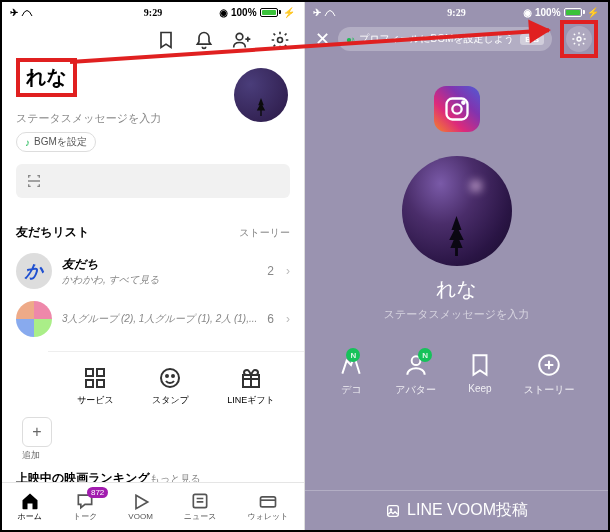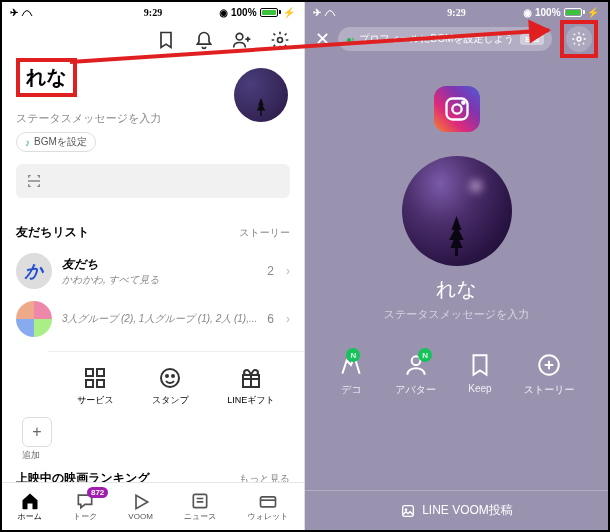--- a/index.html
+++ b/index.html
@@ -52,31 +52,31 @@
 .chev{ font-size:12px; color:#bbb; }
 
 
 .grid4{ display:flex; justify-content:space-around; padding:14px 10px 6px; border-top:1px solid #eee; margin-top:8px;margin-left:46px;}
 .gcell{ display:flex; flex-direction:column; align-items:center; gap:4px; font-size:9px; }
 .gcell svg{ width:24px; height:24px; }
 .add-row{ padding:4px 20px 8px; display:flex; flex-direction:column; align-items:flex-start; gap:2px; font-size:9px; color:#666;}
 .add-btn{ width:30px; height:30px; border:1px solid #ddd; border-radius:6px; display:flex; align-items:center; justify-content:center; font-size:16px; color:#666;}
 
 
-.movie-hdr{ display:flex; justify-content:space-between; padding:0 14px; align-items:center; }
+.movie-hdr{ display:flex; justify-content:flex-start; padding:0 14px; align-items:center; }
 .movie-hdr .ttl{ font-size:12px; font-weight:700;}
 .movie-strip{ padding:4px 14px 0; }
 .poster{ width:60px; height:28px; background:linear-gradient(135deg,#3a1a4a,#6a2a1a); border-radius:4px; display:flex; align-items:center; justify-content:center; color:#d4a; font-size:8px; font-weight:700;}
 
 
 .tabbar{ position:absolute; bottom:0; left:0; right:0; height:48px; border-top:1px solid #e5e5e5; background:#fff; display:flex; justify-content:space-around; align-items:center; }
 .tab{ display:flex; flex-direction:column; align-items:center; font-size:8px; color:#555; position:relative;}
 .tab svg{ width:20px; height:20px; }
 .tab.active{ color:#000; }
-.badge{ position:absolute; top:-4px; left:14px; background:#a21caf; color:#fff; font-size:8px; font-weight:700; padding:1px 4px; border-radius:8px; }
+.badge{ position:absolute; top:-4px; left:14px; background:#a21caf; color:#fff; font-size:8px; font-weight:400; padding:1px 4px; border-radius:8px; }
 
 
 .r-top{ height:34px; display:flex; align-items:center; padding:0 10px; gap:8px; }
 .close-x{ font-size:18px; font-weight:300; }
 .bgm-pill-r{ flex:1; background:rgba(255,255,255,0.25); border-radius:14px; height:24px; display:flex; align-items:center; padding:0 8px; font-size:10px; gap:4px; overflow:hidden; white-space:nowrap;}
 .bgm-pill-r .end{ margin-left:auto; background:rgba(255,255,255,0.4); padding:1px 5px; border-radius:3px; font-size:8px; font-weight:700;}
 .gear-box{ border:4px solid #e02020; padding:2px; background:rgba(154,147,176,0.4); display:flex; align-items:center; justify-content:center;}
 .gear-circ{ width:26px; height:26px; border-radius:50%; background:rgba(255,255,255,0.2); display:flex; align-items:center; justify-content:center;}
 
 .ig-badge{ width:46px; height:46px; border-radius:12px; background:linear-gradient(45deg,#f58529,#dd2a7b,#8134af,#515bd4); margin:30px auto 0; display:flex; align-items:center; justify-content:center;}
@@ -86,21 +86,21 @@
 .big-avatar::before{ content:""; position:absolute; width:12px; height:12px; background:rgba(255,220,255,0.6); border-radius:50%; filter:blur(4px); top:24px; right:30px;}
 .big-tree{ width:28px; height:40px; background:#0a0712; clip-path: polygon(50% 0,68% 35%,58% 35%,76% 60%,60% 60%,72% 80%,55% 80%,55% 100%,45% 100%,45% 80%,28% 80%,40% 60%,24% 60%,42% 35%,32% 35%); margin-bottom:10px;}
 .r-name{ text-align:center; font-size:20px; margin-top:10px; }
 .r-status{ text-align:center; font-size:11px; color:rgba(255,255,255,0.6); margin-top:4px;}
 
 .r-grid{ display:flex; justify-content:space-around; padding:30px 18px 0;}
 .r-cell{ display:flex; flex-direction:column; align-items:center; gap:5px; font-size:10px; color:rgba(255,255,255,0.85); position:relative;}
 .r-cell svg{ width:26px; height:26px; }
 .n-badge{ position:absolute; top:-4px; right:4px; width:14px; height:14px; background:#16c25a; border-radius:50%; display:flex; align-items:center; justify-content:center; font-size:8px; font-weight:700;}
 
-.r-bottom{ position:absolute; bottom:0; left:0; right:0; height:40px; border-top:1px solid rgba(255,255,255,0.25); display:flex; align-items:center; justify-content:center; font-size:12px; gap:6px;}
+.r-bottom{ position:absolute; bottom:0; left:0; right:0; height:40px; border-top:1px solid rgba(255,255,255,0.25); display:flex; align-items:center; justify-content:center; font-size:16px; gap:6px;}
 
 
 .arrow{ position:absolute; top:58px; left:68px; width:480px; height:4px; background:#e02020; z-index:10; transform-origin:left center; transform:rotate(-3.8deg);}
 .arrow::after{ content:""; position:absolute; right:-2px; top:-10px; border-left:22px solid #e02020; border-top:12px solid transparent; border-bottom:12px solid transparent;}
 </style>
 </head>
 <body>
 
 <div class="outer">
 

